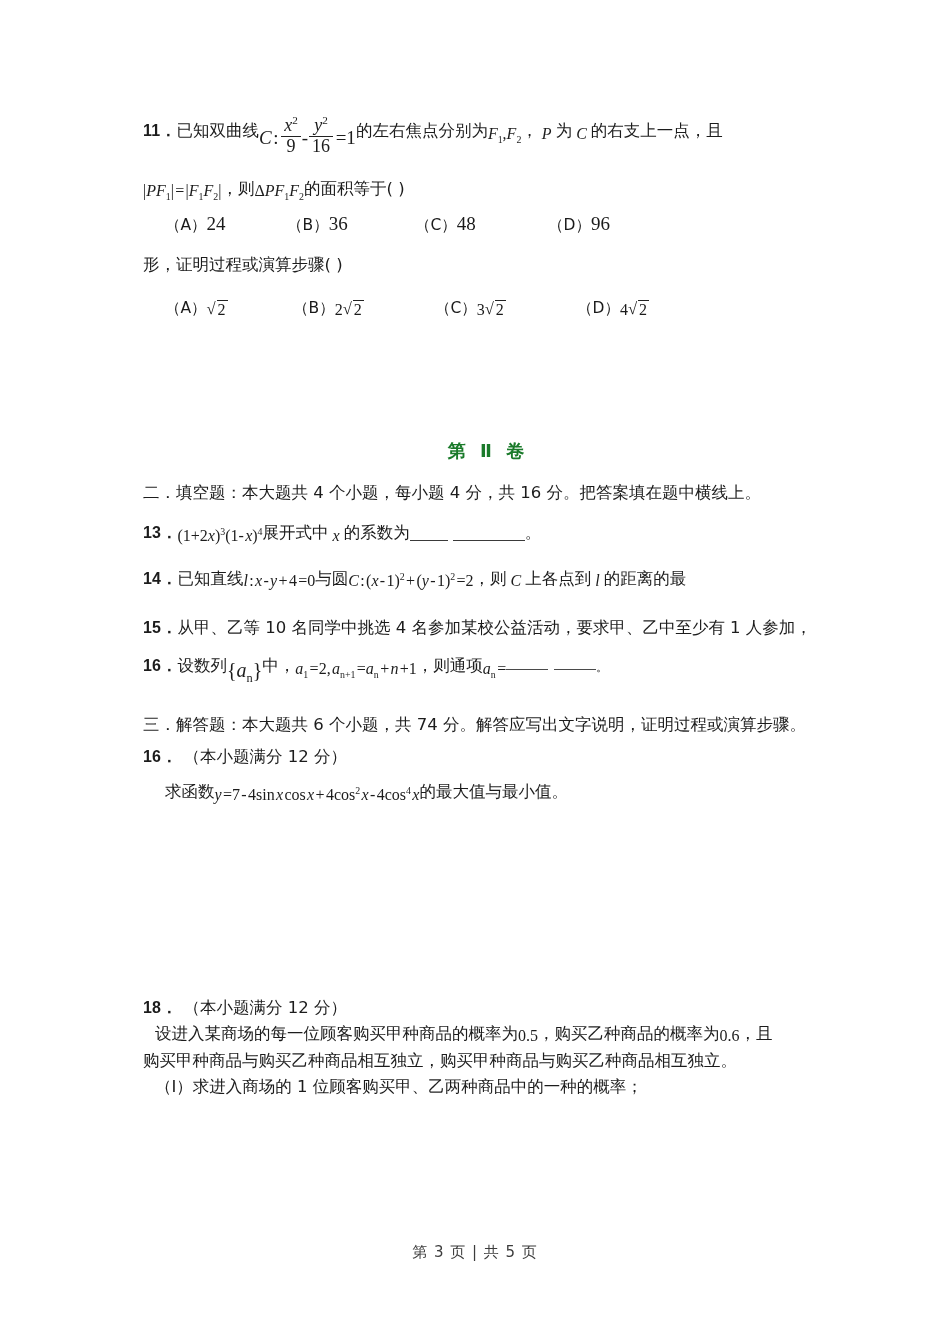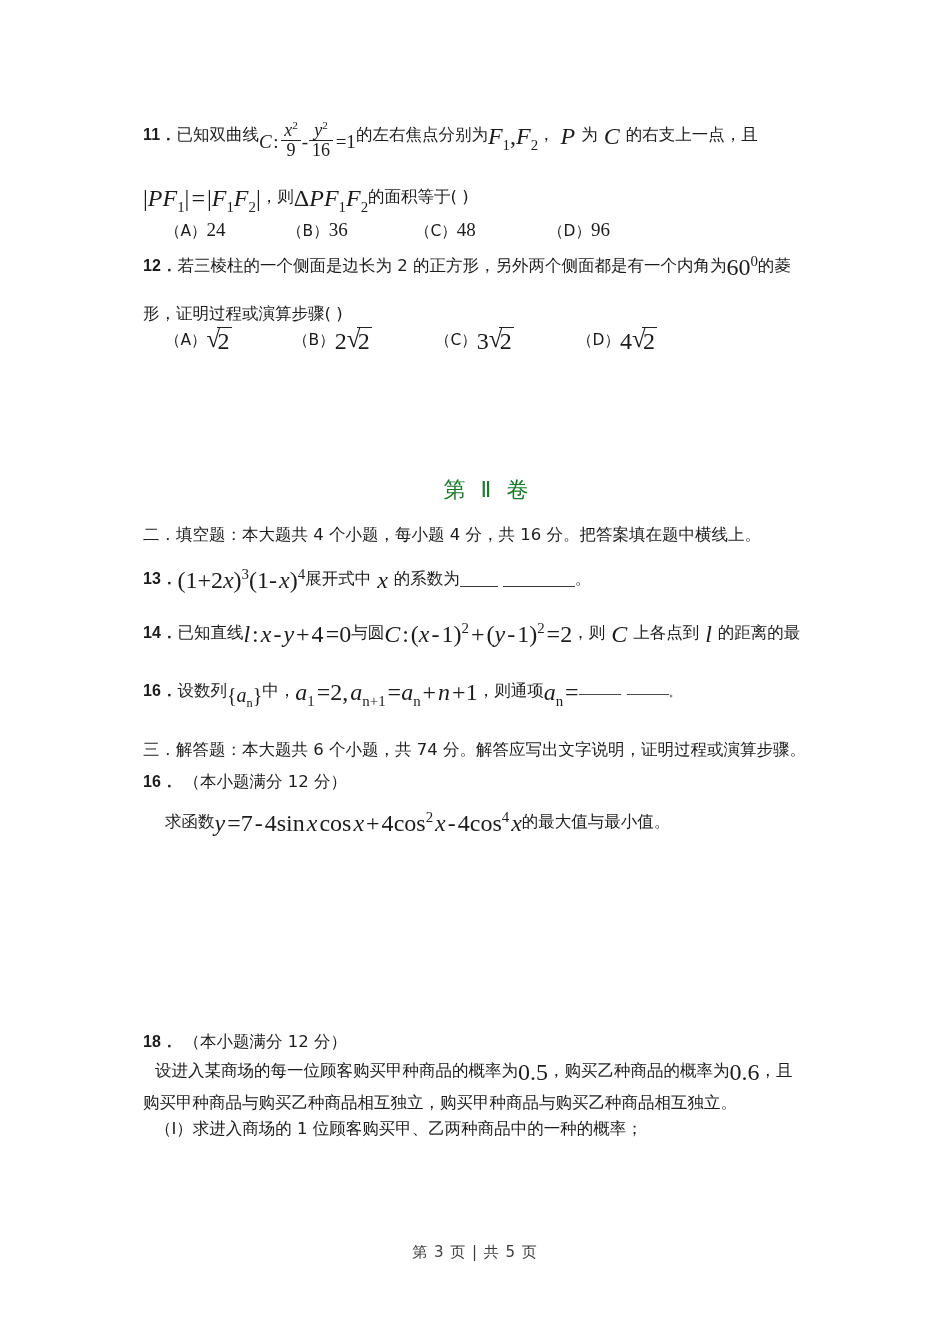--- a/index.html
+++ b/index.html
@@ -37,21 +37,21 @@
 
   .math {
     display: inline-block;
     vertical-align: -0.42em;
     font-size: 19px;
     white-space: nowrap;
   }
   .math-sm {
     display: inline-block;
     vertical-align: -0.16em;
-    font-size: 24px;
+    font-size: 16px;
     white-space: nowrap;
   }
   .frac {
     display: inline-block;
     vertical-align: middle;
     text-align: center;
     font-size: 18px;
     line-height: 1.08;
     margin: 0 1px;
     position: relative;
@@ -109,22 +109,22 @@
   .opt {
     display: inline-block;
   }
   .opt .lbl { font-family: "DejaVu Sans", sans-serif; font-size: 15.5px; }
   .opt .val { font-family: "Liberation Serif", serif; font-size: 19px; }
 
   
   .vol-title {
     text-align: center;
     font-family: "DejaVu Sans", "Liberation Sans", sans-serif;
-    font-size: 22px;
-    font-weight: normal;
+    font-size: 18px;
+    font-weight: bold;
     letter-spacing: 4px;
     margin: 0;
   }
 
   .blank-u {
     display: inline-block;
     border-bottom: 1.2px solid #3a3a3a;
     height: 0.95em;
     vertical-align: -0.15em;
   }
@@ -159,53 +159,53 @@
 <div class="page">
   <div class="content">
 
     <div class="q-block">
       <div class="line">
         <span class="qnum">11．</span><span class="cn">已知双曲线</span><span class="math"><span class="mi">C</span><span class="mn"> : </span><span class="frac"><span class="num"><span class="mi">x</span><sup class="sp">2</sup></span><span class="den"><span class="mn">9</span></span></span><span class="mn">-</span><span class="frac"><span class="num"><span class="mi">y</span><sup class="sp">2</sup></span><span class="den"><span class="mn">16</span></span></span><span class="mn"> =1</span></span><span class="cn">的左右焦点分别为</span><span class="math-sm"><span class="mi">F</span><sub class="sb">1</sub><span class="mn">,</span><span class="mi">F</span><sub class="sb">2</sub></span><span class="cn">，</span><span class="math-sm"><span class="mi">&nbsp;P&nbsp;</span></span><span class="cn">为</span><span class="math-sm"><span class="mi">&nbsp;C&nbsp;</span></span><span class="cn">的右支上一点，且</span>
       </div>
       <div class="line" style="margin-top:16px;">
         <span class="math-sm"><span class="abs">|</span><span class="mi">PF</span><sub class="sb">1</sub><span class="abs">|</span><span class="mn"> = </span><span class="abs">|</span><span class="mi">F</span><sub class="sb">1</sub><span class="mi">F</span><sub class="sb">2</sub><span class="abs">|</span></span><span class="cn">，</span><span class="cn">则</span><span class="math-sm"><span class="mn">Δ</span><span class="mi">PF</span><sub class="sb">1</sub><span class="mi">F</span><sub class="sb">2</sub></span><span class="cn">的面积等于(  )</span>
       </div>
-      <div class="opt-row indent1" style="margin-top:3px;text-decoration:underline;">
+      <div class="opt-row indent1" style="margin-top:10px;text-decoration:underline;">
         <span class="opt" style="width:122px;"><span class="lbl">（A）</span><span class="val">24</span></span><span class="opt" style="width:128px;"><span class="lbl">（B）</span><span class="val">36</span></span><span class="opt" style="width:133px;"><span class="lbl">（C）</span><span class="val">48</span></span><span class="opt"><span class="lbl">（D）</span><span class="val">96</span></span>
       </div>
     </div>
 
     <div class="q-block" style="margin-top:7px;">
-      <div class="line">
-        <span class="qnum">12．</span><span class="cn">若三棱柱的一个侧面是边长为 2 的正方形，另外两个侧面都是有一个内角为</span><span class="math-sm"><span class="mn">60</span><sup class="sp">0</sup></span><span class="cn">的菱</span>
-      </div>
       <div class="line" style="margin-top:16px;">
         <span class="cn">形，证明过程或演算步骤(  )</span>
       </div>
-      <div class="opt-row indent1" style="margin-top:0;">
+      <div class="opt-row indent1" style="margin-top:20px;">
         <span class="opt" style="width:128px;"><span class="lbl">（A）</span><span class="math-sm"><span class="mn"></span><span class="rad"><span class="rb">2</span></span></span></span><span class="opt" style="width:142px;"><span class="lbl">（B）</span><span class="math-sm"><span class="mn">2</span><span class="rad"><span class="rb">2</span></span></span></span><span class="opt" style="width:142px;"><span class="lbl">（C）</span><span class="math-sm"><span class="mn">3</span><span class="rad"><span class="rb">2</span></span></span></span><span class="opt"><span class="lbl">（D）</span><span class="math-sm"><span class="mn">4</span><span class="rad"><span class="rb">2</span></span></span></span>
       </div>
     </div>
 
     <div class="spacer-lg"></div>
     <div class="vol-title" id="volHeading" style="color: rgb(26, 122, 42);">第 Ⅱ 卷</div>
 
     <div class="line cn" style="margin-top:18px;">二．填空题：本大题共 4 个小题，每小题 4 分，共 16 分。把答案填在题中横线上。</div>
 
     <div class="line" style="margin-top:14px;">
       <span class="qnum">13．</span><span class="math-sm"><span class="mn">(1+2</span><span class="mi">x</span><span class="mn">)</span><sup class="sp">3</sup><span class="mn">(1- </span><span class="mi">x</span><span class="mn">)</span><sup class="sp">4</sup></span><span class="cn">展开式中</span><span class="math-sm"><span class="mi">&nbsp;x&nbsp;</span></span><span class="cn">的系数为</span><span class="blank-u" style="width:38px;"></span><span style="display:inline-block;width:5px;"></span><span class="blank-u" style="width:72px;"></span><span class="cn">。</span>
     </div>
 
     <div class="q-block" style="margin-top:18px;">
       <div class="line">
         <span class="qnum">14．</span><span class="cn">已知直线</span><span class="math-sm"><span class="mi">l</span><span class="mn"> : </span><span class="mi">x</span><span class="mn"> - </span><span class="mi">y</span><span class="mn"> + 4 =0</span></span><span class="cn">与圆</span><span class="math-sm"><span class="mi">C</span><span class="mn"> : (</span><span class="mi">x</span><span class="mn"> - 1)</span><sup class="sp">2</sup><span class="mn"> + (</span><span class="mi">y</span><span class="mn"> - 1)</span><sup class="sp">2</sup><span class="mn"> =2</span></span><span class="cn">，</span><span class="cn">则</span><span class="math-sm"><span class="mi">&nbsp;C&nbsp;</span></span><span class="cn">上各点到</span><span class="math-sm"><span class="mi">&nbsp;l&nbsp;</span></span><span class="cn">的距离的最</span>
       </div>
     </div>
 
     <div class="q-block" style="margin-top:22px;">
+      <div class="line">
+        <span class="qnum">15．</span><span class="cn">从甲、乙等 10 名同学中挑选 4 名参加某校公益活动，要求甲、乙中至少有 1 人参加，</span>
+      </div>
     </div>
 
     <div class="line" style="margin-top:12px;">
       <span class="qnum">16．</span><span class="cn">设数列</span><span class="math" style="font-size:20px;vertical-align:-0.3em;"><span class="mn">{</span><span class="mi">a</span><sub class="sb">n</sub><span class="mn">}</span></span><span class="cn">中，</span><span class="math-sm"><span class="mi">a</span><sub class="sb">1</sub><span class="mn"> =2, </span><span class="mi">a</span><sub class="sb">n+1</sub><span class="mn"> =</span><span class="mi">a</span><sub class="sb">n</sub><span class="mn"> + </span><span class="mi">n</span><span class="mn"> +1</span></span><span class="cn">，</span><span class="cn">则通项</span><span class="math-sm"><span class="mi">a</span><sub class="sb">n</sub><span class="mn"> =</span></span><span class="blank-dash" style="width:42px;"></span><span style="display:inline-block;width:6px;"></span><span class="blank-dash" style="width:42px;"></span><span class="cn" style="font-size:11px;">。</span>
     </div>
 
     <div class="line cn" style="margin-top:28px;">三．解答题：本大题共 6 个小题，共 74 分。解答应写出文字说明，证明过程或演算步骤。</div>
 
     <div class="q-block" style="margin-top:6px;">
       <div class="line">

